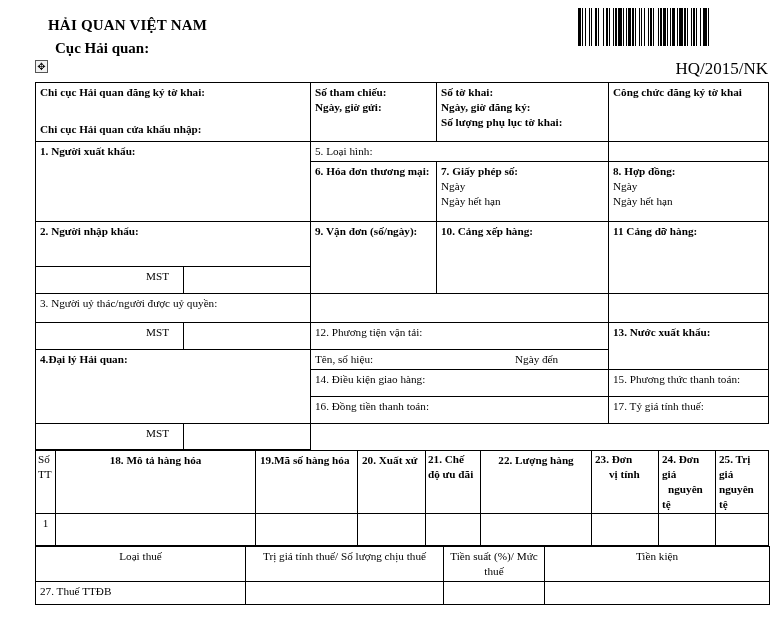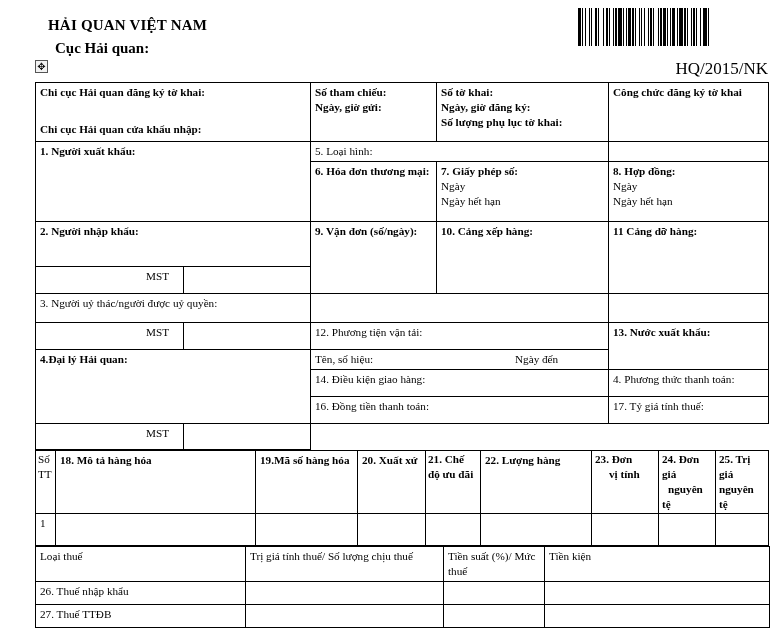--- a/index.html
+++ b/index.html
@@ -100,21 +100,21 @@
   }
   table.frm td {
     border: 1px solid #000;
     padding: 2px 4px 2px 4px;
     vertical-align: top;
     line-height: 15px;
     overflow: hidden;
     word-wrap: break-word;
   }
   .b { font-weight: bold; }
-  .ctr { text-align: left; }
+  .ctr { text-align: center; }
   .vmid { vertical-align: middle; }
 
   
   .ln { display: block; }
   .ln + .ln { }
   .ln-tight + .ln-tight { margin-top: 4px; }
 
   
   .split {
     display: flex;
@@ -331,21 +331,21 @@
         <span class="s2">Ngày đến</span>
       </div>
     </td>
   </tr>
 
   <tr>
     <td colspan="2" style="height:22px">
       <span class="ln">14. Điều kiện giao hàng:</span>
     </td>
     <td>
-      <span class="ln">4. Phương thức thanh toán:</span>
+      <span class="ln">15. Phương thức thanh toán:</span>
     </td>
   </tr>
 
   <tr>
     <td colspan="2" style="height:22px">
       <span class="ln">16. Đồng tiền thanh toán:</span>
     </td>
     <td>
       <span class="ln">17. Tỷ giá tính thuế:</span>
     </td>
@@ -425,26 +425,20 @@
       <tr>
     <td class="ctr vmid" style="height:27px">Loại thuế</td>
     <td class="ctr vmid">Trị giá tính thuế/ Số lượng chịu thuế</td>
     <td class="ctr vmid two-line-head">
       <span class="ln-tight">Tiền suất (%)/</span>
       <span class="ln-tight">Mức thuế</span>
     </td>
     <td class="ctr vmid">Tiền kiện</td>
   </tr>
   <tr>
-    <td style="height:18px">26. Thuế nhập khẩu</td>
-    <td></td>
-    <td></td>
-    <td></td>
-  </tr>
-  <tr>
     <td style="height:18px">27. Thuế TTĐB</td>
     <td></td>
     <td></td>
     <td></td>
   </tr>
 
 </tbody>
   </table>
 
 </body></html>

